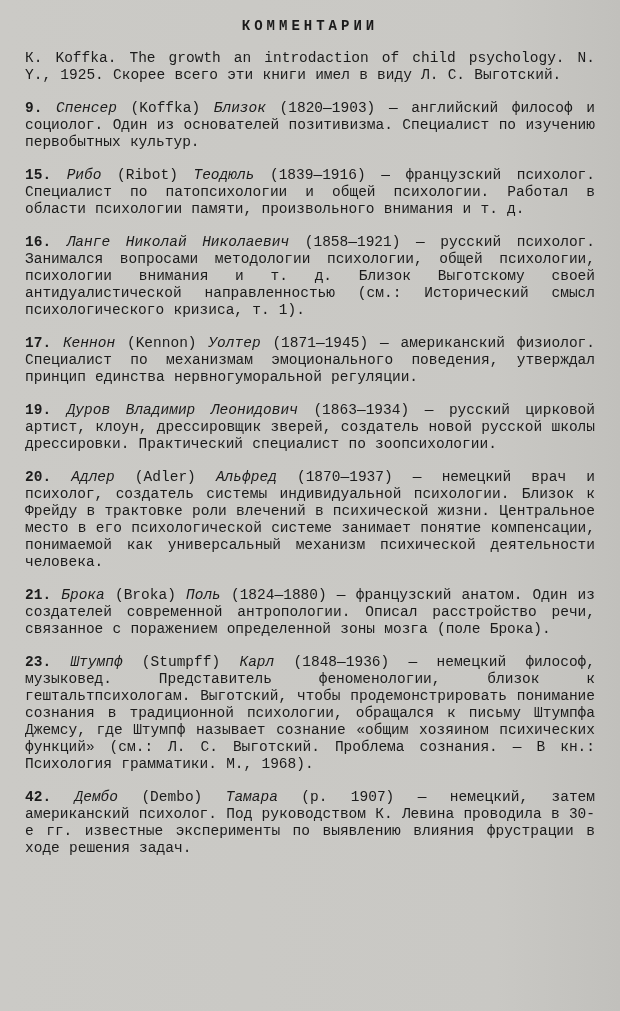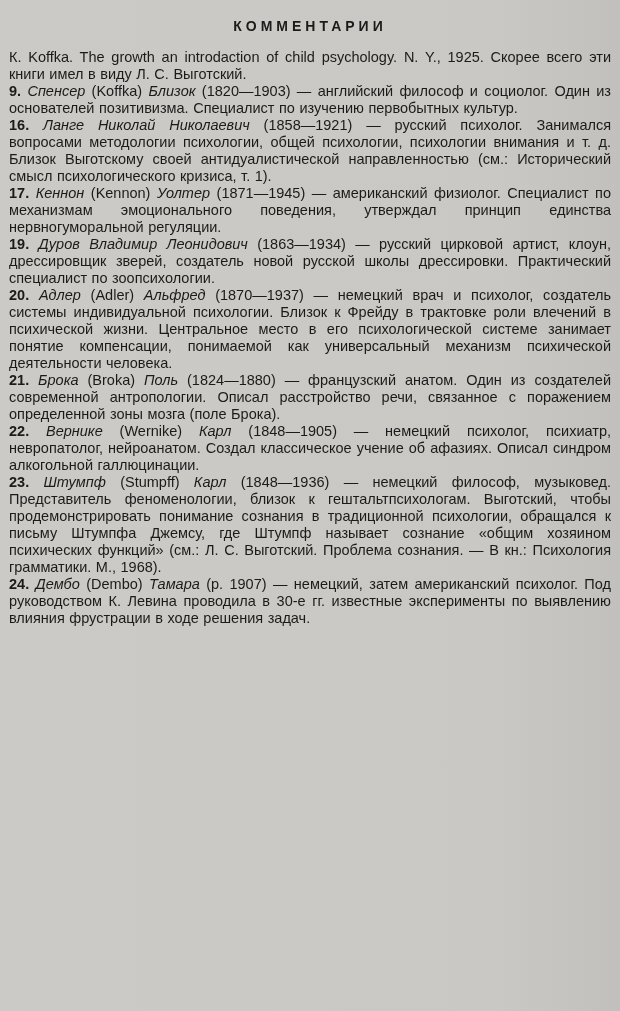--- a/index.html
+++ b/index.html
@@ -11,52 +11,52 @@
     height: 1011px;
     overflow: hidden;
     background: #c9c8c4;
   }
   .page {
     box-sizing: border-box;
     width: 620px;
     height: 1011px;
     padding: 12px 9px 0 9px;
     background: linear-gradient(90deg, #cbcac6 0%, #c9c8c4 80%, #c1c0bc 100%);
-    font-family: Liberation Sans, sans-serif;
+    font-family: Liberation Mono, monospace;
     color: #1b1b1b;
   }
   .header {
     font-size: 14px;
     font-weight: bold;
     text-align: center;
     letter-spacing: 4px;
     margin: 6px 0 15px 0;
   }
   .entries p {
-    margin: 0;
+    margin: 16px;
     font-size: 14.5px;
     line-height: 17px;
     text-align: justify;
     hyphens: auto;
     word-spacing: 0.5px;
   }
   .i { font-style: italic; }
   .b { font-weight: bold; }
   .sp { letter-spacing: 2px; }
 </style>
 </head>
 <body style="background: rgb(201, 200, 196);">
 
 <div class="page" style="color: rgb(27, 27, 27);">
   <h1 class="header">КОММЕНТАРИИ</h1>
   <div class="entries">
       <p><span>К. Koffka. The growth an introdaction of child psychology. N. Y., 1925. Скорее всего эти книги имел в виду Л. С. Выготский.</span></p>
       <p><span class="b">9. </span><span class="i">Спенсер</span><span> (Koffka) </span><span class="i">Близок</span><span> (1820—1903) — английский философ и социолог. Один из основателей позитивизма. Специалист по изучению первобытных культур.</span></p>
+      <p><span class="b">15. </span><span class="i">Рибо</span><span> (Ribot) </span><span class="i">Теодюль</span><span> (1839—1916) — французский психолог. Специалист по патопсихологии и общей психологии. Работал в области психологии памяти, произвольного внимания и т. д.</span></p>
       <p><span class="b">16. </span><span class="i">Ланге Николай Николаевич</span><span> (1858—1921) — русский психолог. Занимался вопросами методологии психологии, общей психологии, психологии внимания и т. д. Близок Выготскому своей антидуалистической направленностью (см.: Исторический смысл психологического кризиса, т. 1).</span></p>
       <p><span class="b">17. </span><span class="i">Кеннон</span><span> (Kennon) </span><span class="i">Уолтер</span><span> (1871—1945) — американский физиолог. Специалист по механизмам эмоционального поведения, утверждал принцип единства нервногуморальной регуляции.</span></p>
       <p><span class="b">19. </span><span class="i">Дуров Владимир Леонидович</span><span> (1863—1934) — русский цирковой артист, клоун, дрессировщик зверей, создатель новой русской школы дрессировки. Практический специалист по зоопсихологии.</span></p>
       <p><span class="b">20. </span><span class="i">Адлер</span><span> (Adler) </span><span class="i">Альфред</span><span> (1870—1937) — немецкий врач и психолог, создатель системы индивидуальной психологии. Близок к Фрейду в трактовке роли влечений в психической жизни. Центральное место в его психологической системе занимает понятие компенсации, понимаемой как универсальный механизм психической деятельности человека.</span></p>
       <p><span class="b">21. </span><span class="i">Брока</span><span> (Broka) </span><span class="i">Поль</span><span> (1824—1880) — французский анатом. Один из создателей современной антропологии. Описал расстройство речи, связанное с поражением определенной зоны мозга (поле Брока).</span></p>
-      <p><span class="b">22. </span><span class="i">Вернике</span><span> (Wernike) </span><span class="i">Карл</span><span> (1848—1905) — немецкий психолог, психиатр, невропатолог, нейроанатом. Создал классическое учение об афазиях. Описал синдром алкогольной галлюцинации.</span></p>
       <p><span class="b">23. </span><span class="i">Штумпф</span><span> (Stumpff) </span><span class="i">Карл</span><span> (1848—1936) — немецкий философ, музыковед. Представитель феноменологии, близок к гештальтпсихологам. Выготский, чтобы продемонстрировать понимание сознания в традиционной психологии, обращался к письму Штумпфа Джемсу, где Штумпф называет сознание «общим хозяином психических функций» (см.: Л. С. Выготский. Проблема сознания. — В кн.: Психология грамматики. М., 1968).</span></p>
-      <p><span class="b">24. </span><span class="i">Дембо</span><span> (Dembo) </span><span class="i">Тамара</span><span> (р. 1907) — немецкий, затем американский психолог. Под руководством К. Левина проводила в 30-е гг. известные эксперименты по выявлению влияния фрустрации в ходе решения задач.</span></p>
+      <p><span class="b">42. </span><span class="i">Дембо</span><span> (Dembo) </span><span class="i">Тамара</span><span> (р. 1907) — немецкий, затем американский психолог. Под руководством К. Левина проводила в 30-е гг. известные эксперименты по выявлению влияния фрустрации в ходе решения задач.</span></p>
     </div>
 </div>
 
 </body></html>

